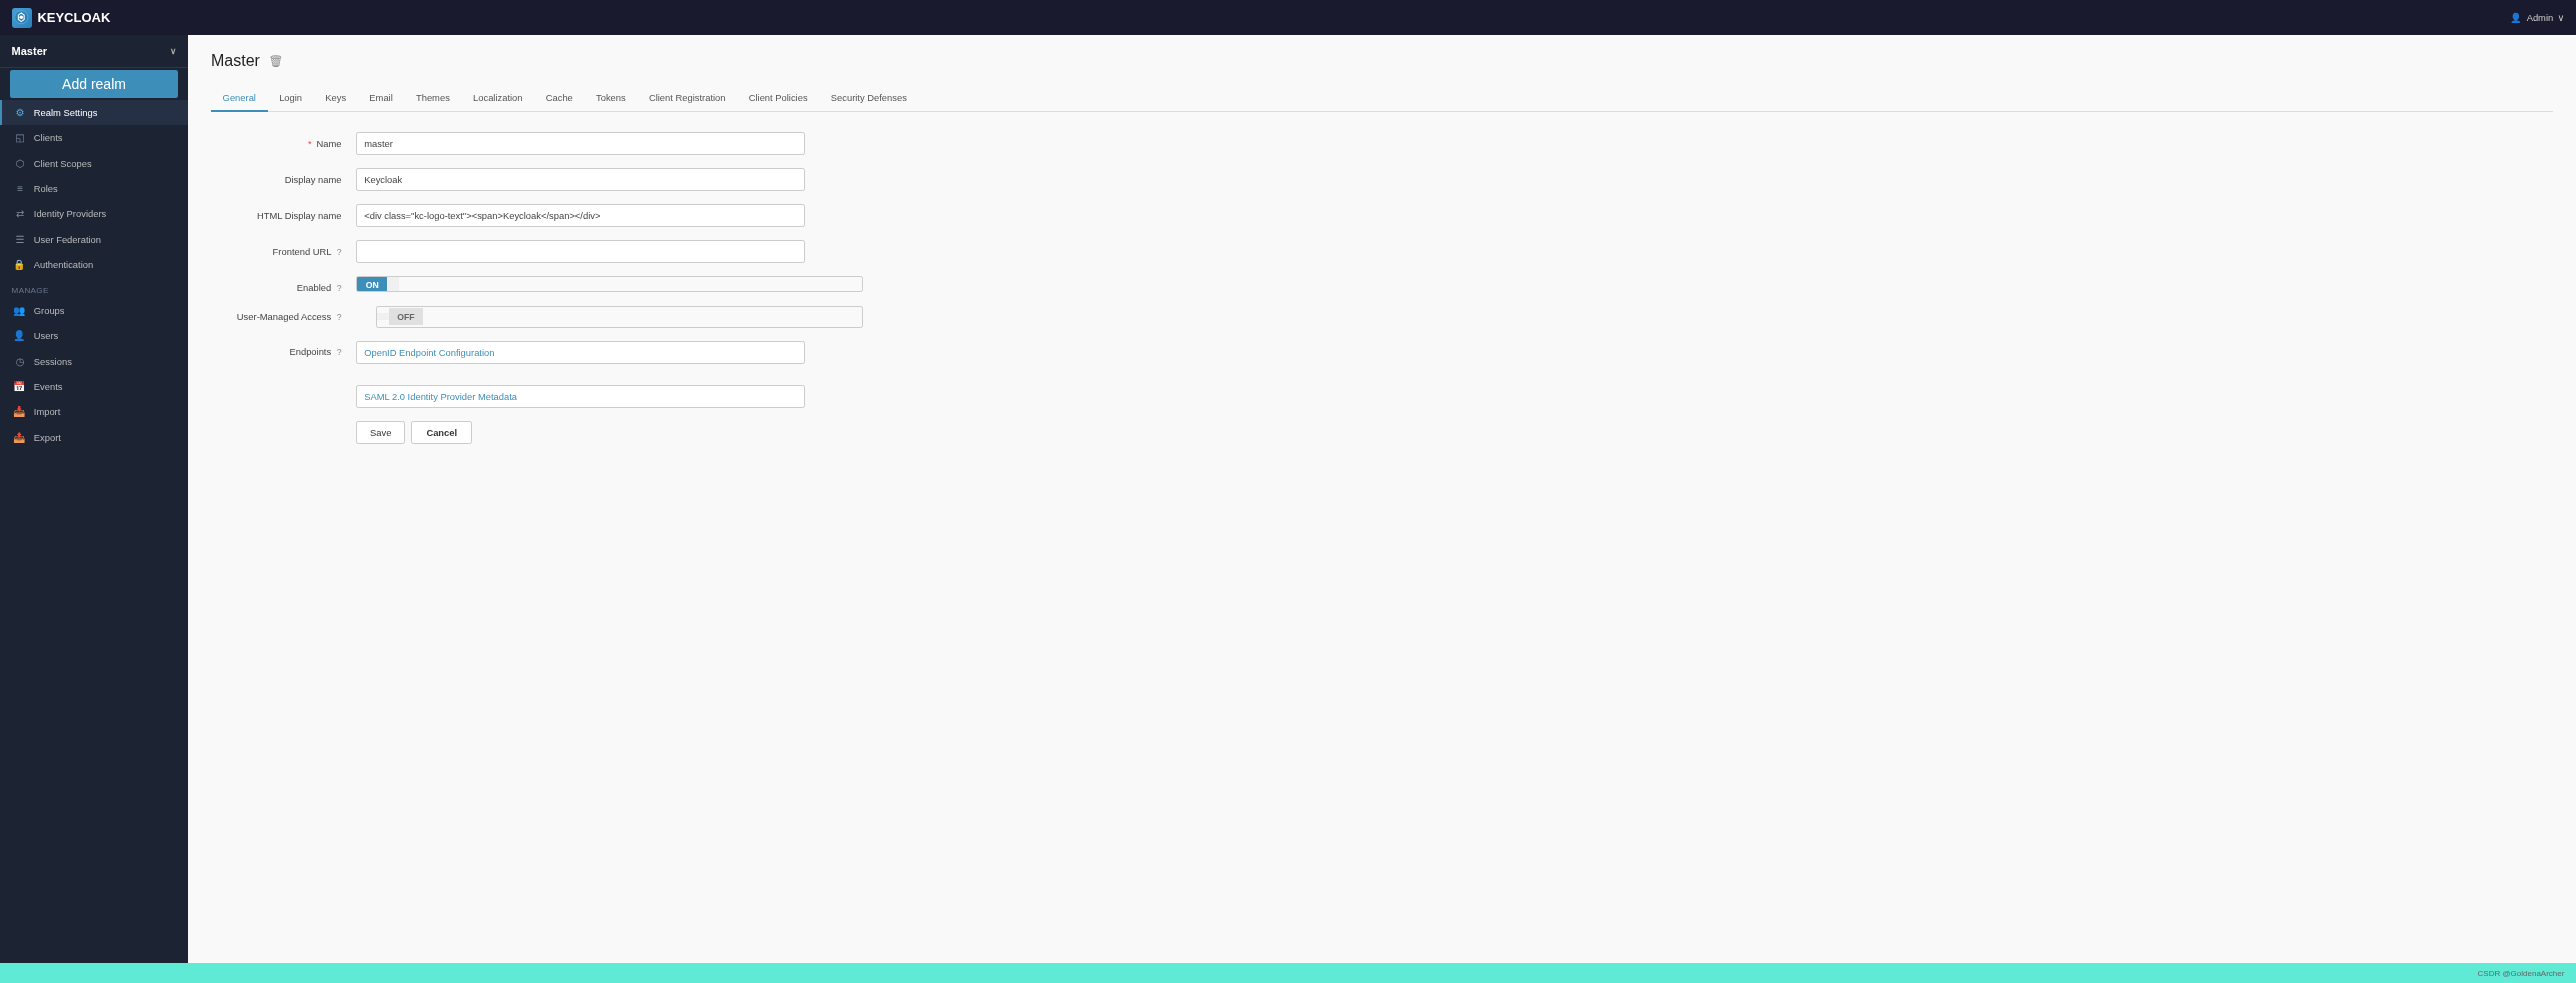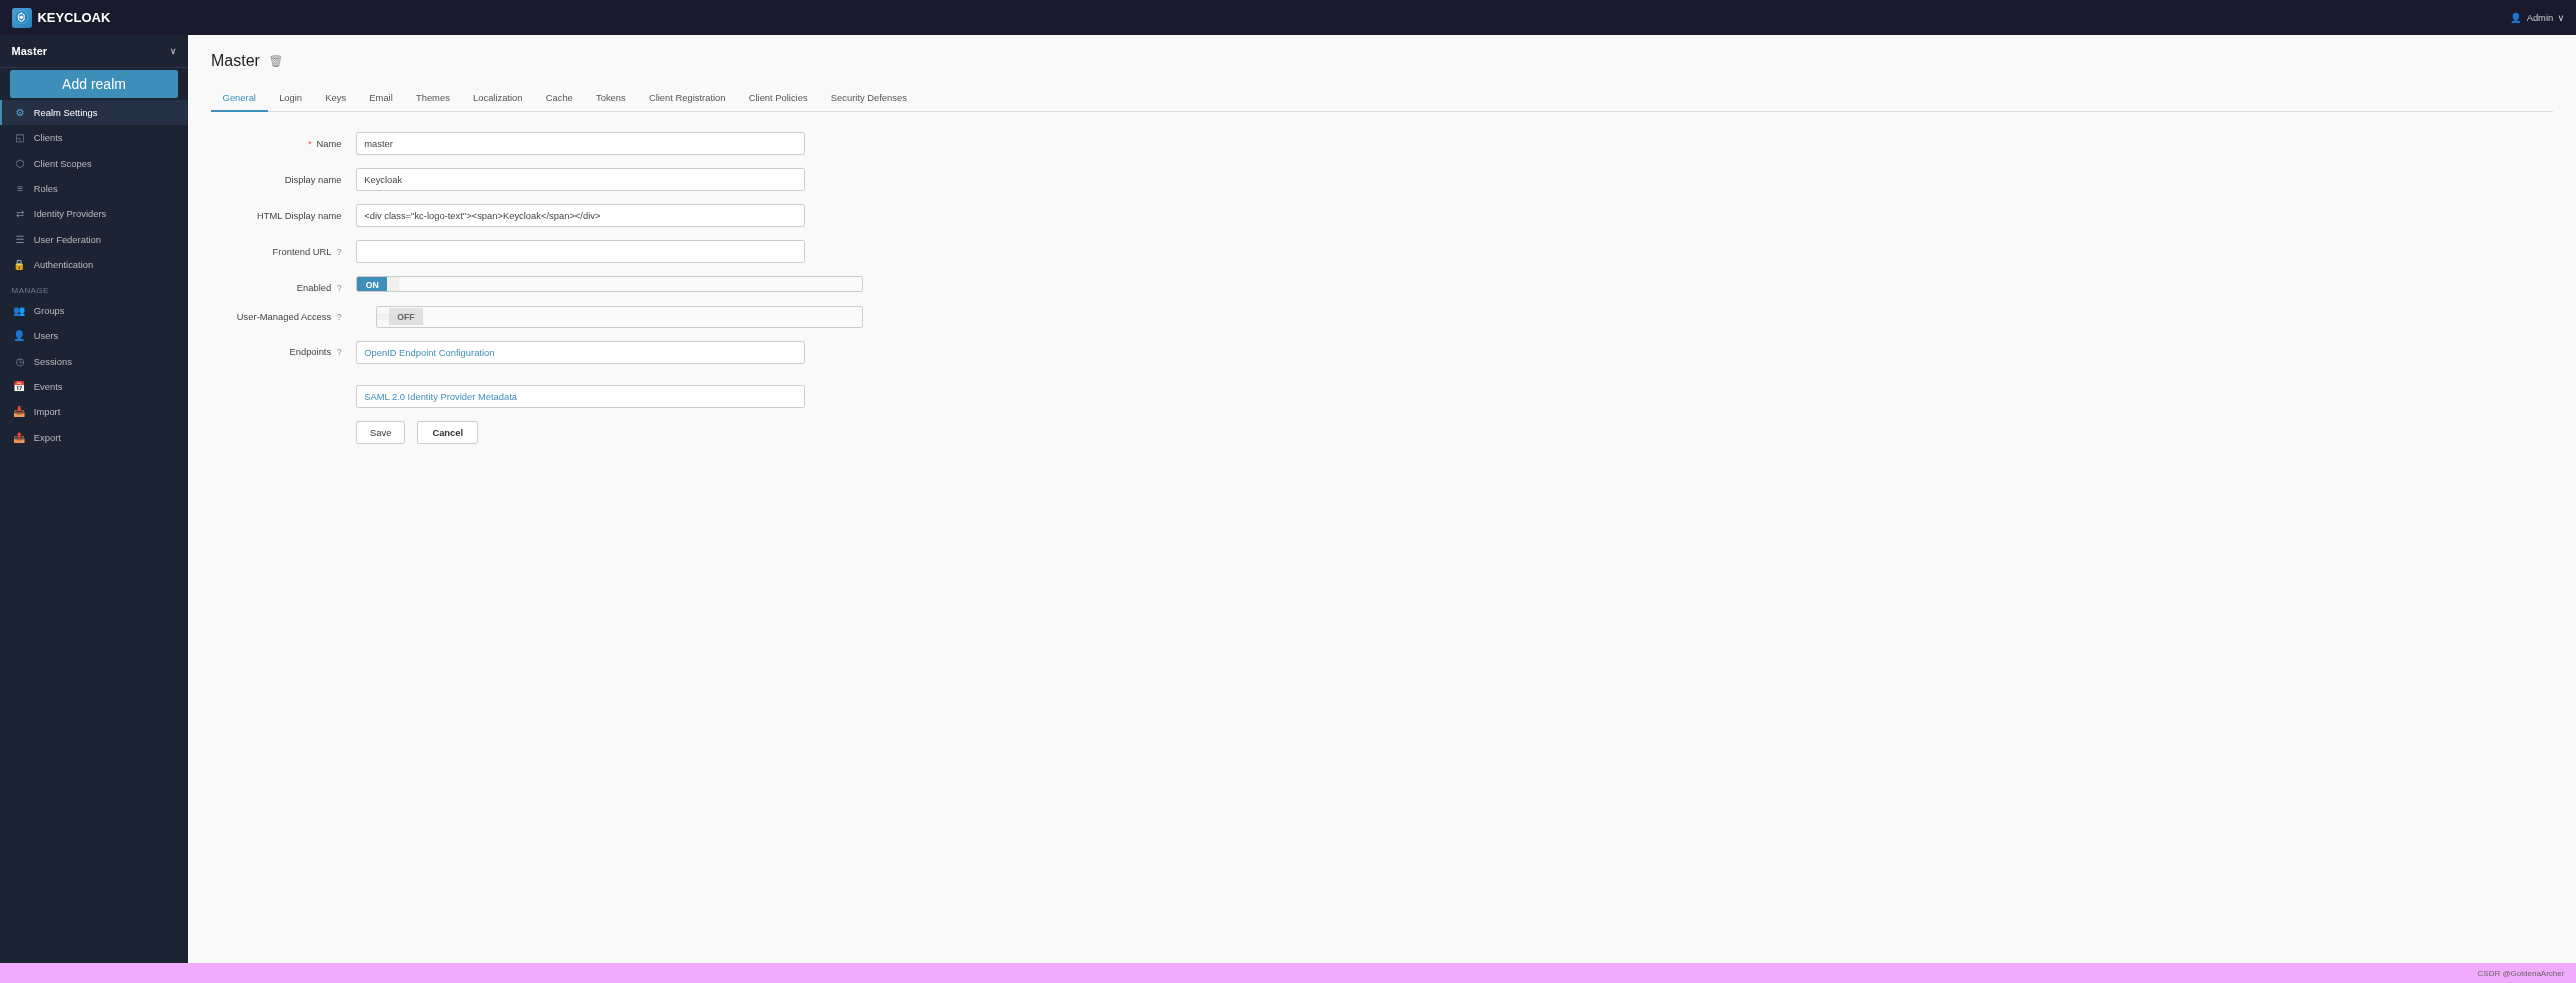--- a/index.html
+++ b/index.html
@@ -270,21 +270,21 @@
       font-size: 9.4px;
       color: #3d8eb9;
       background: #fff;
       cursor: pointer;
       text-decoration: none;
     }
 
     
     .form-actions {
       display: flex;
-      gap: 12px;
+      gap: 6px;
       margin-top: 5.8px;
       padding-left: 145px;
     }
     .btn-save {
       background: #fff;
       border: 0.7px solid #ccc;
       border-radius: 2.2px;
       padding: 5px 13px;
       font-size: 9.4px;
       cursor: pointer;
@@ -296,21 +296,21 @@
       border-radius: 2.2px;
       padding: 5px 14px;
       font-size: 9.4px;
       cursor: pointer;
       color: #333;
       font-weight: bold;
     }
 
     
     .footer {
-      background: #f0abfc;
+      background: #5eead4;
       height: 20px;
       display: flex;
       align-items: center;
       justify-content: flex-end;
       padding: 0 11.6px;
       font-size: 8px;
       color: #666;
       flex-shrink: 0;
     }
   </style>

